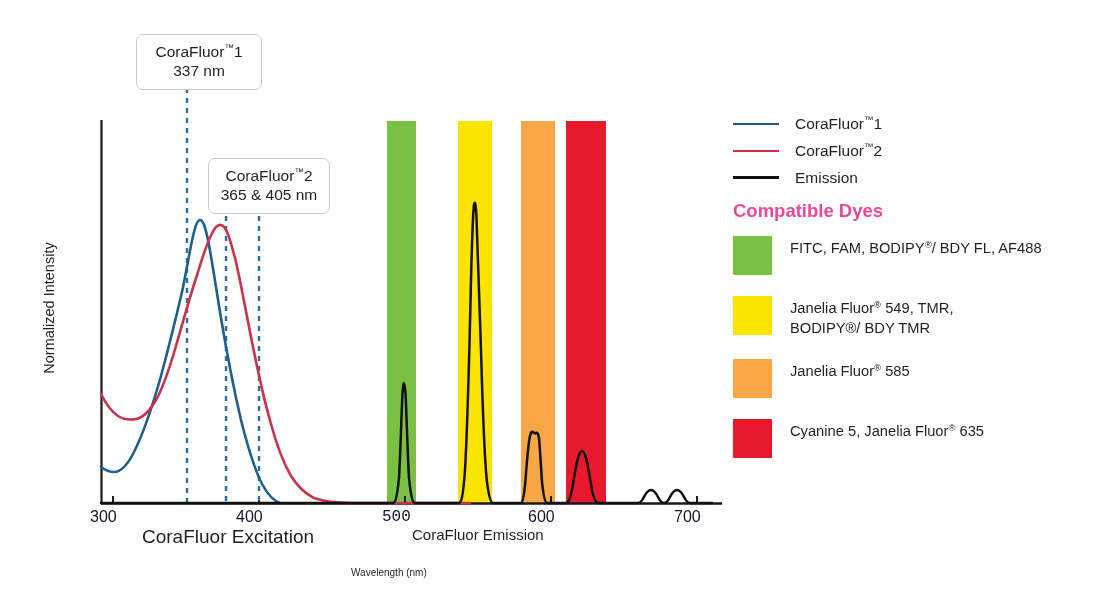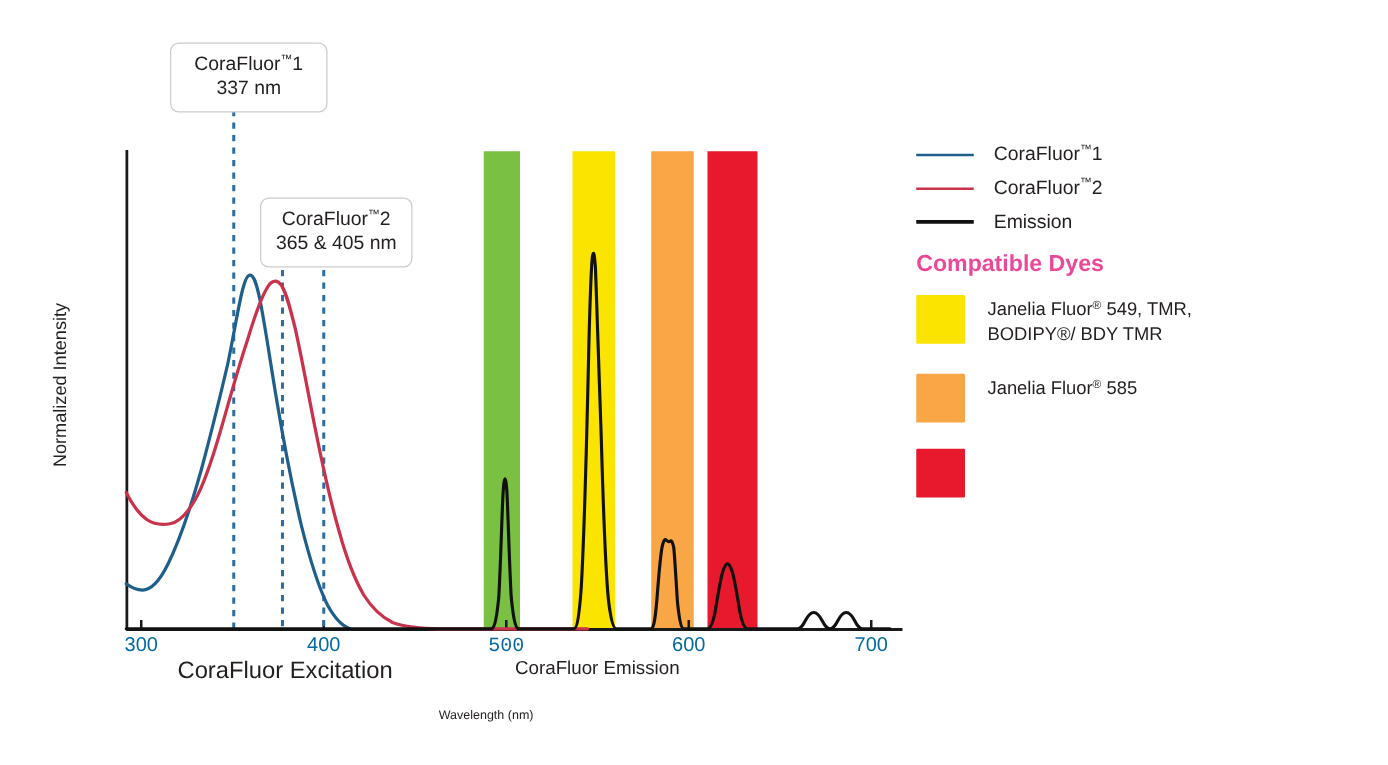--- a/index.html
+++ b/index.html
@@ -37,21 +37,21 @@
   #ylabel{
     left:-21px;top:300px;
     transform:rotate(-90deg);
     transform-origin:center center;
     width:140px;text-align:center;
   }
   #xlabel{left:351px;top:567px;font-size:10px;}
   #subExc{left:142px;top:526px;font-size:19px;}
   #subEmi{left:412px;top:526px;font-size:15px;}
 
-  .tick{position:absolute;font-size:16px;color:#0369a1;text-align:center;width:46px;}
+  .tick{position:absolute;font-size:16px;color:#0f172a;text-align:left;width:46px;}
 
   
   #legend{position:absolute;left:733px;top:110px;width:340px;}
   .lg-row{display:flex;align-items:center;height:27px;}
   .lg-line{width:46px;height:0;border-top-width:2.4px;border-top-style:solid;margin-right:16px;flex:none;}
   .lg-text{font-size:15.5px;color:#231f20;white-space:nowrap;}
 
   #dyesTitle{position:absolute;left:733px;top:200px;font-size:18.5px;font-weight:bold;color:#ec4899;}
 
   #dyes{position:absolute;left:733px;top:236px;width:360px;}
@@ -164,23 +164,28 @@
   <div class="lg-row">
     <span class="lg-line" style="border-top-color:#111111;border-top-width:3px"></span>
     <span class="lg-text">Emission</span>
   </div>
 </div>
 
 <div id="dyesTitle">Compatible Dyes</div>
 
 <div id="dyes">
   <div class="dye-row">
+    <span class="swatch" style="background:#7ac143"></span>
+    <span class="dye-text"><span>FITC, FAM, BODIPY</span><span class="reg">®</span><span>/ BDY FL, AF488</span></span>
+  </div>
+  <div class="dye-row">
     <span class="swatch" style="background:#fbe500"></span>
     <span class="dye-text"><span>Janelia Fluor</span><span class="reg">®</span><span> 549, TMR,</span><span class="l2">BODIPY®/ BDY TMR</span></span>
   </div>
   <div class="dye-row">
     <span class="swatch" style="background:#f9a646"></span>
     <span class="dye-text"><span>Janelia Fluor</span><span class="reg">®</span><span> 585</span></span>
   </div>
   <div class="dye-row">
     <span class="swatch" style="background:#e8192c"></span>
+    <span class="dye-text"><span>Cyanine 5, Janelia Fluor</span><span class="reg">®</span><span> 635</span></span>
   </div>
 </div>
 
 </body></html>

